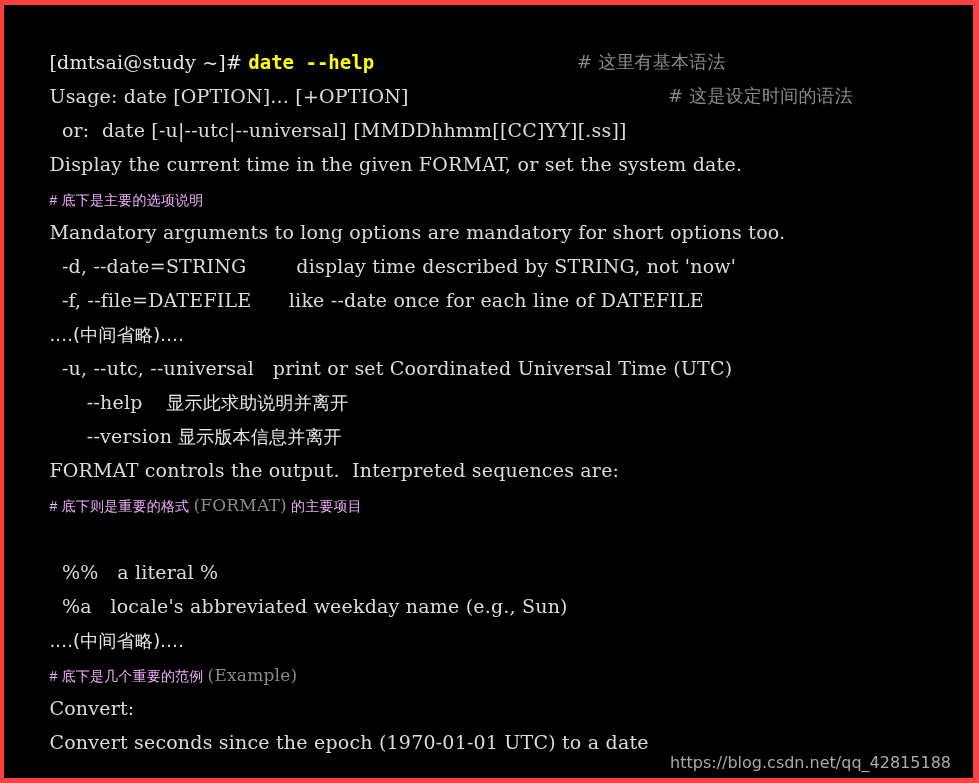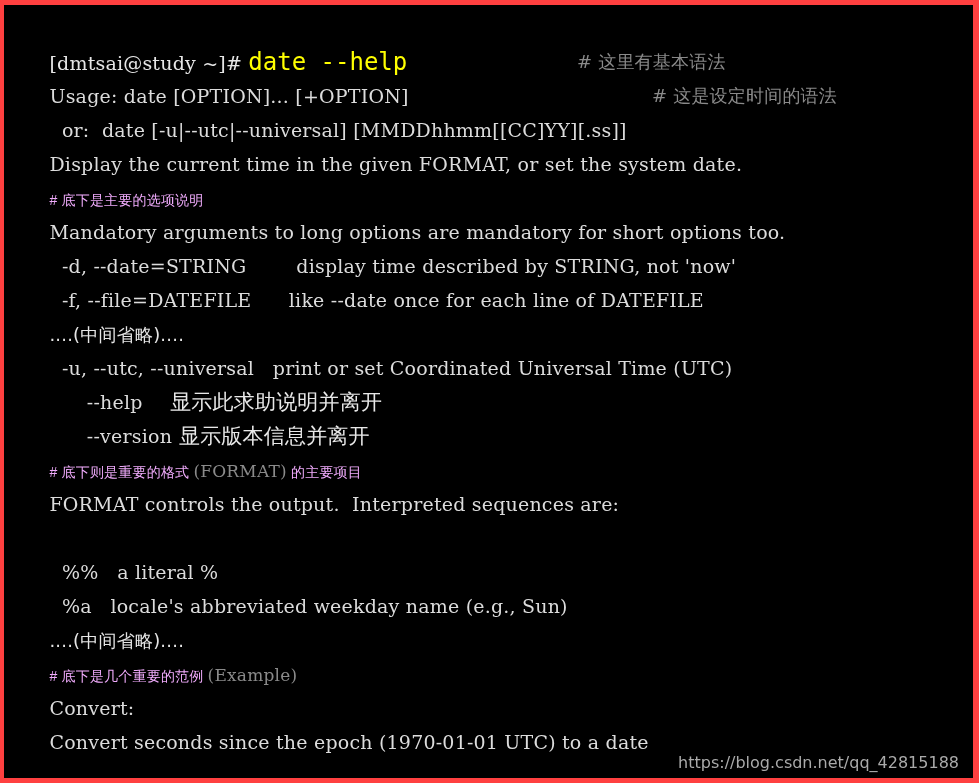--- a/index.html
+++ b/index.html
@@ -38,23 +38,23 @@
     color: #d8d8d8;
     letter-spacing: 0.2px;
   }
   .term-line.blank { color: transparent; }
   .seg {
     font-family: "DejaVu Serif", "Liberation Serif", serif;
     white-space: pre;
   }
   .seg.cmd {
     color: #ffff00;
-    font-weight: normal;
+    font-weight: bold;
     font-family: "DejaVu Sans Mono", "Liberation Mono", monospace;
-    font-size: 24px;
+    font-size: 19px;
     letter-spacing: 0px;
   }
   .seg.prompt { color: #e6e6e6; }
   .seg.out { color: #dcdcdc; }
   .seg.note {
     color: #f0abfc;
     font-family: Liberation Sans, sans-serif;
     font-size: 14px;
   }
   .seg.note-mono {
@@ -62,37 +62,37 @@
     font-family: "DejaVu Serif", "Liberation Serif", serif;
     font-size: 17px;
   }
   .seg.omit {
     color: #e5e5e5;
     font-family: "DejaVu Sans", "Liberation Sans", sans-serif;
     font-size: 18px;
   }
   .seg.cjk {
     font-family: "DejaVu Sans", "Liberation Sans", sans-serif;
-    font-size: 21px;
+    font-size: 18px;
     color: #e8e8e8;
     margin-top: 44px;
   }
   .side-note {
     position: absolute;
     top: 0;
     left: 565px;
     color: #8a8a8a;
     font-family: "DejaVu Sans", "Liberation Sans", sans-serif;
     font-size: 18px;
     white-space: pre;
   }
-  .side-note.shift { left: 640px; }
+  .side-note.shift { left: 656px; }
   #watermark {
     position: absolute;
-    right: 14px;
+    right: 22px;
     bottom: 6px;
     color: #b9b9b9;
     font-family: "DejaVu Sans", "Liberation Sans", sans-serif;
     font-size: 16px;
     white-space: pre;
     opacity: 0.92;
   }
 </style>
 </head>
 <body>
@@ -144,25 +144,25 @@
 
     <div class="term-line">
       <span class="seg out">      --help</span><span class="seg cjk">    显示此求助说明并离开</span>
     </div>
 
     <div class="term-line">
       <span class="seg out">      --version</span><span class="seg cjk"> 显示版本信息并离开</span>
     </div>
 
     <div class="term-line">
-      <span class="seg note"># 底下则是重要的格式 </span><span class="seg note-mono">(FORMAT)</span><span class="seg note"> 的主要项目</span>
+      <span class="seg out">FORMAT controls the output.  Interpreted sequences are:</span>
     </div>
 
     <div class="term-line">
-      <span class="seg out">FORMAT controls the output.  Interpreted sequences are:</span>
+      <span class="seg note"># 底下则是重要的格式 </span><span class="seg note-mono">(FORMAT)</span><span class="seg note"> 的主要项目</span>
     </div>
 
     <div class="term-line blank">
       <span class="seg out"></span>
     </div>
 
     <div class="term-line">
       <span class="seg out">  %%   a literal %</span>
     </div>
 

